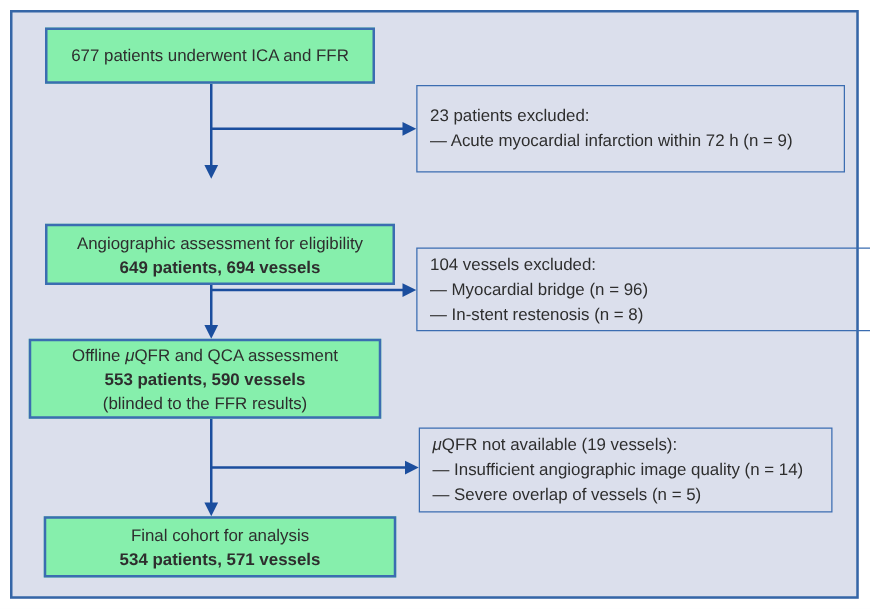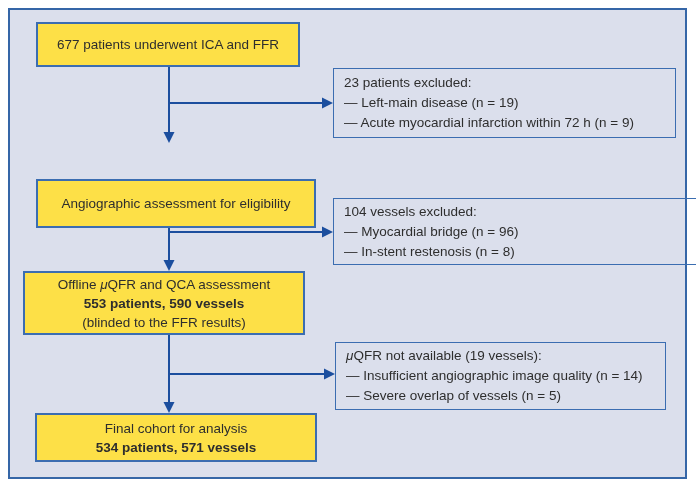--- a/index.html
+++ b/index.html
@@ -22,21 +22,21 @@
   }
   .arrows {
     position: absolute;
     left: 0; top: 0;
     width: 696px; height: 487px;
     pointer-events: none;
   }
   .mbox {
     position: absolute;
     box-sizing: border-box;
-    background: #fde047;
+    background: #86efac;
     border: 2px solid #3b6db1;
     display: flex;
     flex-direction: column;
     align-items: center;
     justify-content: center;
     text-align: right;
     font-size: 13.5px;
     line-height: 19px;
     white-space: nowrap;
   }
@@ -86,36 +86,36 @@
       <polygon points="324,368.5 324,379.5 335,374" stroke="none"></polygon>
     </g>
   </svg>
 
   <div class="mbox" id="box-ica-ffr">
     <div>677 patients underwent ICA and FFR</div>
   </div>
 
   <div class="mbox" id="box-angiographic">
     <div>Angiographic assessment for eligibility</div>
+    <div class="bold">649 patients, 694 vessels</div>
   </div>
 
   <div class="mbox" id="box-offline-qfr">
     <div><span>Offline </span><span class="mu">μ</span><span>QFR and QCA assessment</span></div>
     <div class="bold">553 patients, 590 vessels</div>
     <div>(blinded to the FFR results)</div>
   </div>
 
   <div class="mbox" id="box-final-cohort">
     <div>Final cohort for analysis</div>
     <div class="bold">534 patients, 571 vessels</div>
   </div>
 
   <div class="ebox" id="ebox-patients-excluded">
     <div>23 patients excluded:</div>
-    <div>— Left-main disease (n = 19)</div>
     <div>— Acute myocardial infarction within 72 h (n = 9)</div>
   </div>
 
   <div class="ebox" id="ebox-vessels-excluded">
     <div>104 vessels excluded:</div>
     <div>— Myocardial bridge (n = 96)</div>
     <div>— In-stent restenosis (n = 8)</div>
   </div>
 
   <div class="ebox" id="ebox-qfr-not-available">

